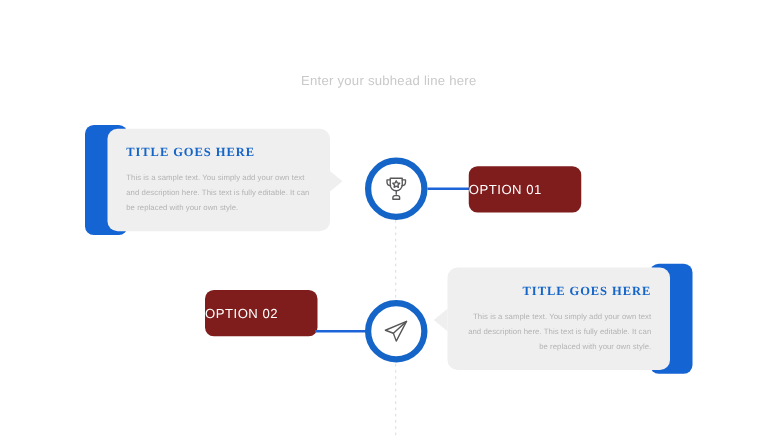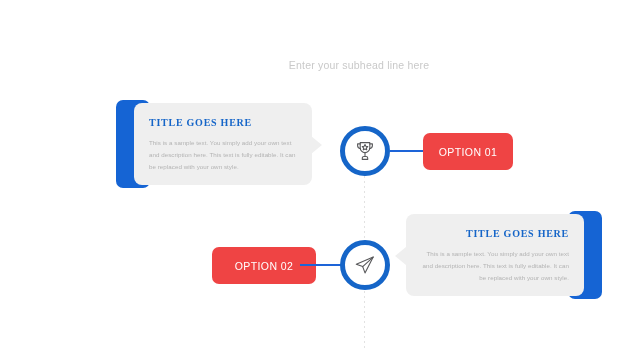--- a/index.html
+++ b/index.html
@@ -11,21 +11,20 @@
     height: 350px;
     background: #ffffff;
     font-family: "Liberation Sans", sans-serif;
     overflow: hidden;
     position: relative;
   }
   .slide {
     position: absolute;
     inset: 0;
     background: #ffffff;
-    margin-left: 48px;
   }
 
   
   .subhead {
     position: absolute;
     top: 59px;
     left: 0;
     width: 622px;
     text-align: center;
     font-size: 10.5px;
@@ -151,40 +150,40 @@
   .circle-2 { left: 292px; top: 240px; }
   .icon-circle svg {
     display: block;
     position: relative;
     z-index: 2;
   }
 
   
   .option-btn {
     position: absolute;
-    background: #ef4444;
+    background: #7f1d1d;
     border-radius: 7px;
     color: #ffffff;
     font-size: 10.5px;
     letter-spacing: 0.4px;
     display: flex;
     align-items: center;
-    justify-content: center;
+    justify-content: flex-start;
     box-sizing: border-box;
   }
   .option-1 {
     left: 375px;
     top: 133px;
     width: 90px;
     height: 37px;
   }
   .option-2 {
     left: 164px;
-    top: 247px;
-    width: 104px;
+    top: 232px;
+    width: 90px;
     height: 37px;
   }
   .connector {
     position: absolute;
     height: 2px;
     background: #1d64d8;
   }
   .connector-1 {
     left: 342px;
     top: 150px;

